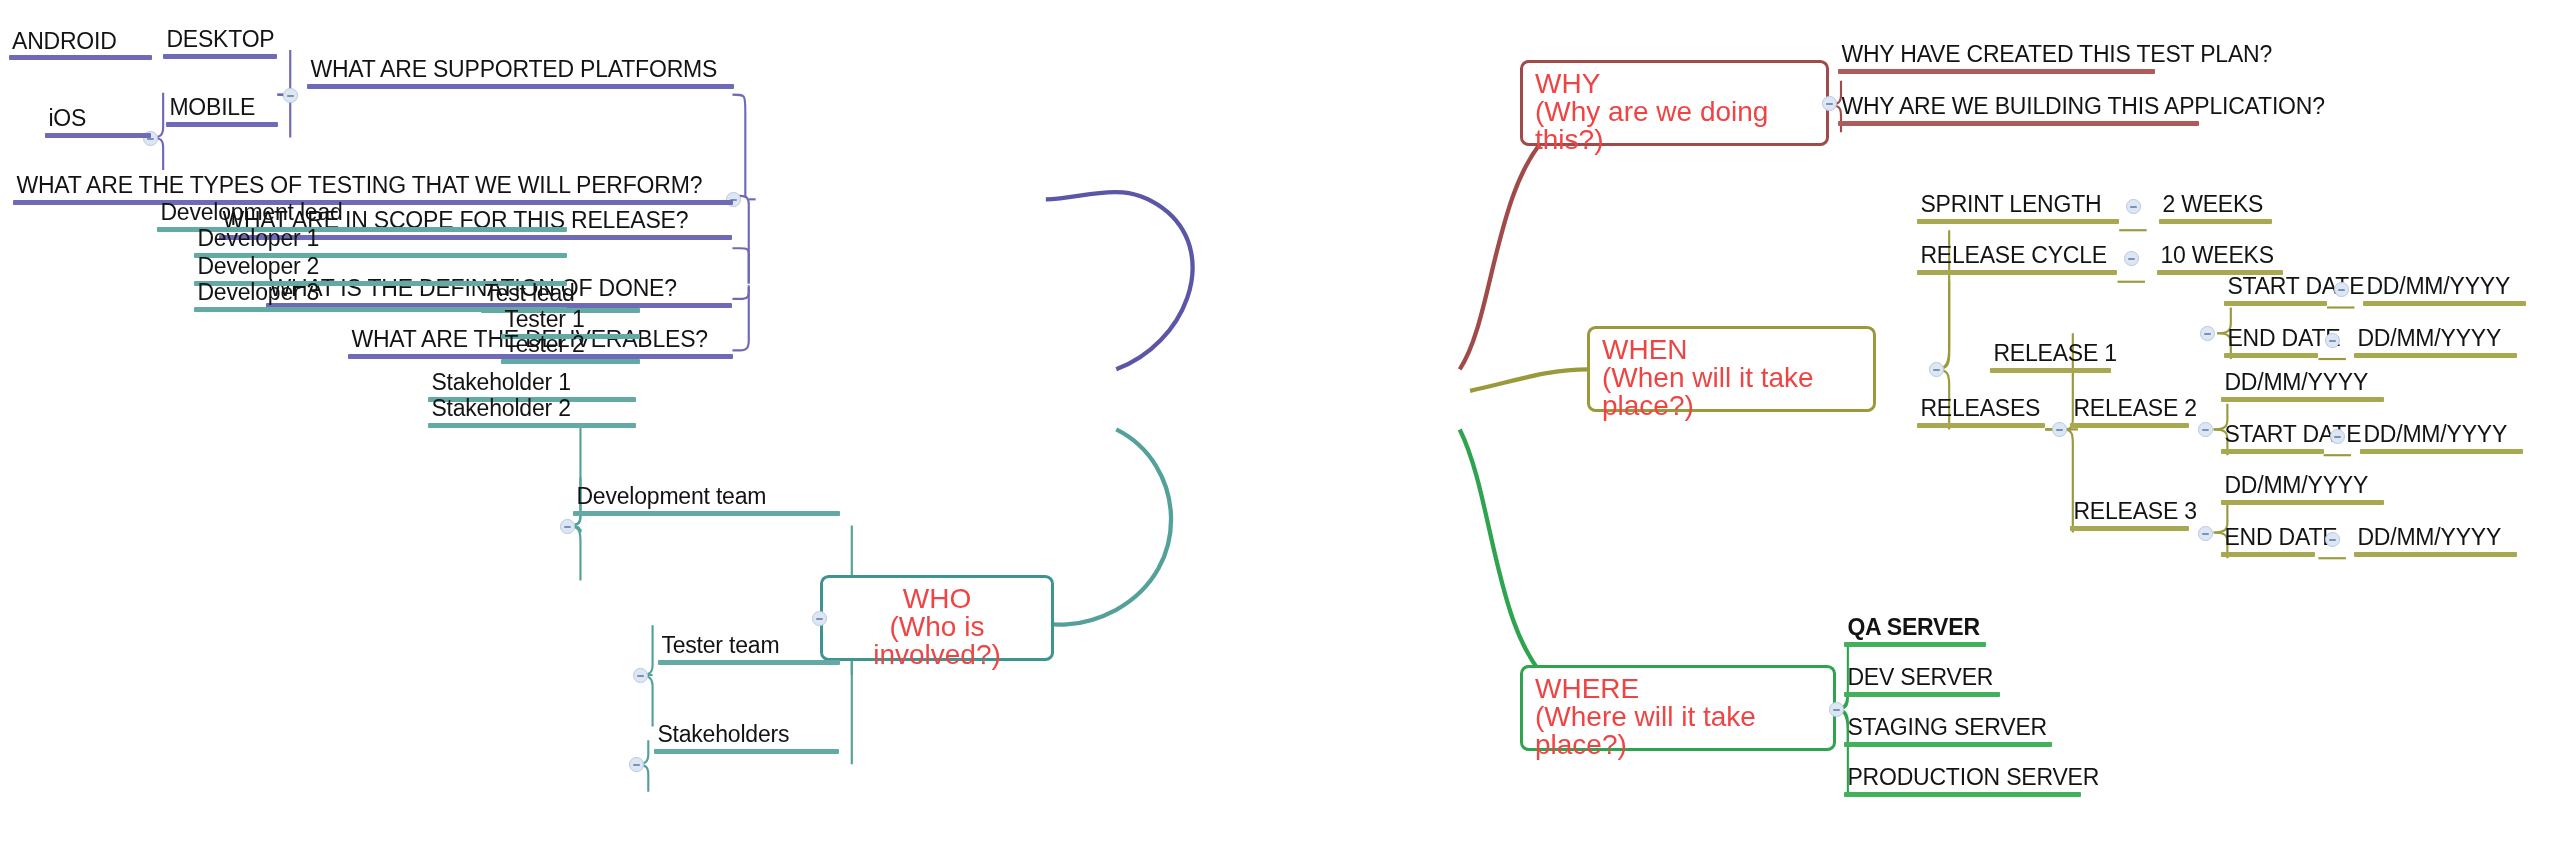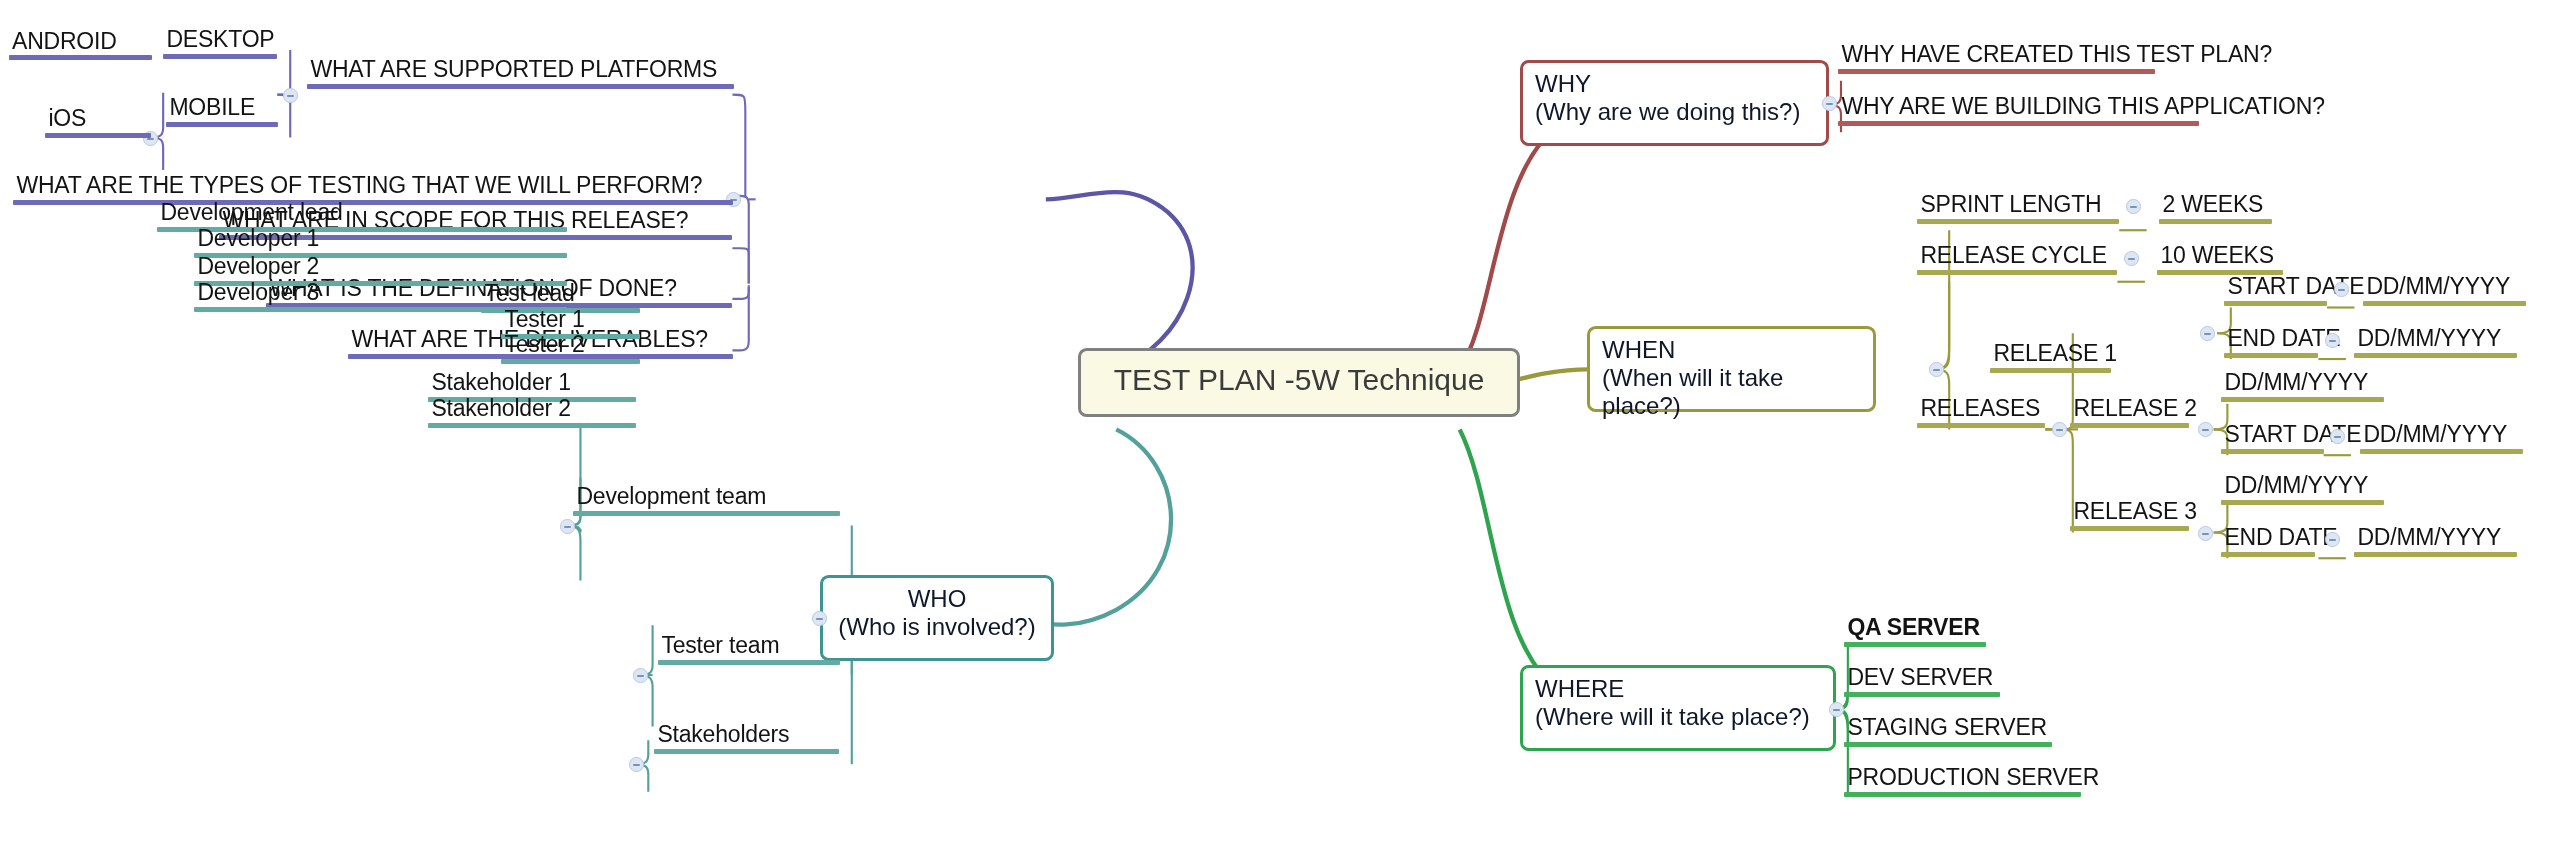--- a/index.html
+++ b/index.html
@@ -11,21 +11,21 @@
   svg#links{position:absolute;left:0;top:0;width:2576px;height:846px;pointer-events:none;}
 
   
   .leaf{position:absolute;white-space:nowrap;color:#131313;
         font-size:23px;line-height:26px;letter-spacing:-0.2px;}
   .leaf .txt{display:block;padding:0 3.4px 1.7px 3.4px;}
   .leaf .ul{display:block;height:5.2px;border-radius:0.9px;}
 
   
   .boxnode{position:absolute;border:3.4px solid #777;border-radius:8.6px;
-           background:#fff;color:#0f172a;font-size:24px;line-height:28px;
+           background:#fff;color:#ef4444;font-size:28px;line-height:28px;
            padding:6.9px 12px 8.6px 12px;box-sizing:border-box;}
   .boxnode .l1{display:block;}
   .boxnode .l2{display:block;}
 
   #center{position:absolute;background:#FAF9E3;border:3.4px solid #808080;
           border-radius:8.6px;color:#3b3b3b;font-size:30px;line-height:34px;
           padding:12px 20.6px;box-sizing:border-box;font-weight:400;}
 
   
   .tgl{position:absolute;width:14.6px;height:14.6px;border-radius:50%;
@@ -107,23 +107,20 @@
     <path d="M2700,418 L2732,418" fill="none" stroke="#9A9A3C" stroke-width="2.5"></path>
     <path d="M2706,530 L2738,530" fill="none" stroke="#9A9A3C" stroke-width="2.5"></path>
     <path d="M2700,650 L2732,650" fill="none" stroke="#9A9A3C" stroke-width="2.5"></path>
 
     <path d="M2138,826 C2150,826 2152,816 2152,802 L2152,748" fill="none" stroke="#2FA44E" stroke-width="2.5"></path>
     <path d="M2138,826 C2150,826 2152,822 2152,812 L2152,806" fill="none" stroke="#2FA44E" stroke-width="2.5"></path>
     <path d="M2138,826 C2150,826 2152,832 2152,842 L2152,866" fill="none" stroke="#2FA44E" stroke-width="2.5"></path>
     <path d="M2138,826 C2150,826 2152,838 2152,854 L2152,926" fill="none" stroke="#2FA44E" stroke-width="2.5"></path>
   </svg>
 
-  <div id="center" style="left:1078px;top:348px;width:442px;height:69px;text-align:center;">
-    <span>TEST PLAN -5W Technique</span>
-  </div>
 
   <div class="tgl" style="left:726px;top:192px;"></div>
 
   <div class="leaf" style="left:307px;top:56px;">
     <span class="txt">WHAT ARE SUPPORTED PLATFORMS</span>
     <span class="ul bg-what" style="width:427px;"></span>
   </div>
   <div class="tgl" style="left:283px;top:88px;"></div>
 
   <div class="leaf" style="left:163px;top:26px;">

